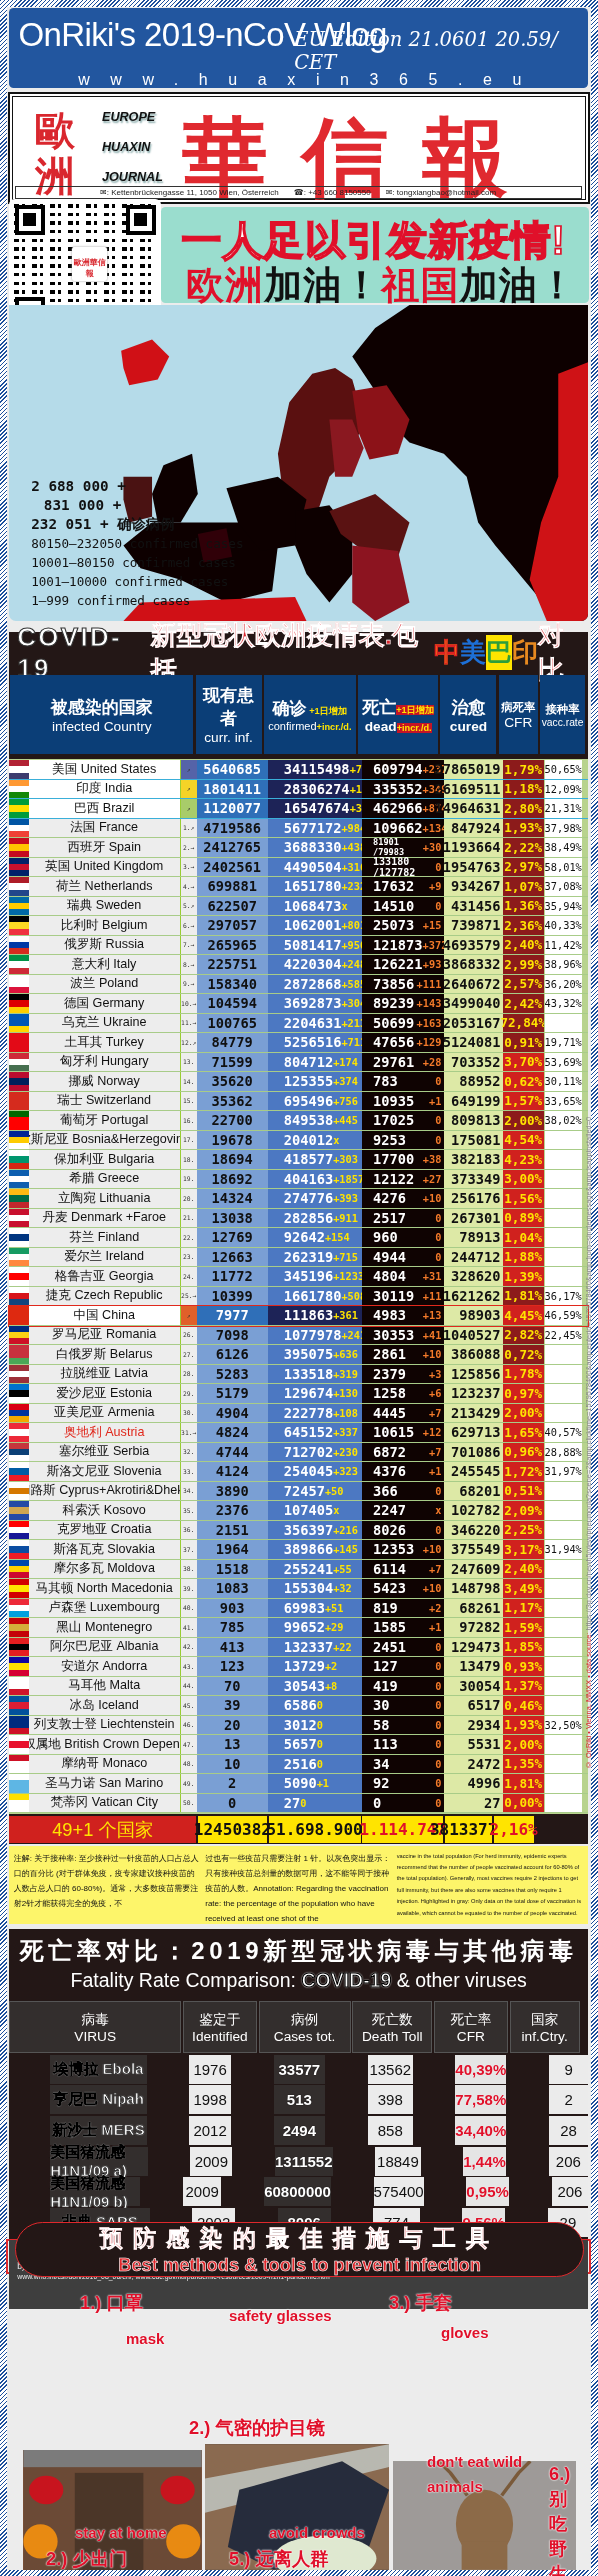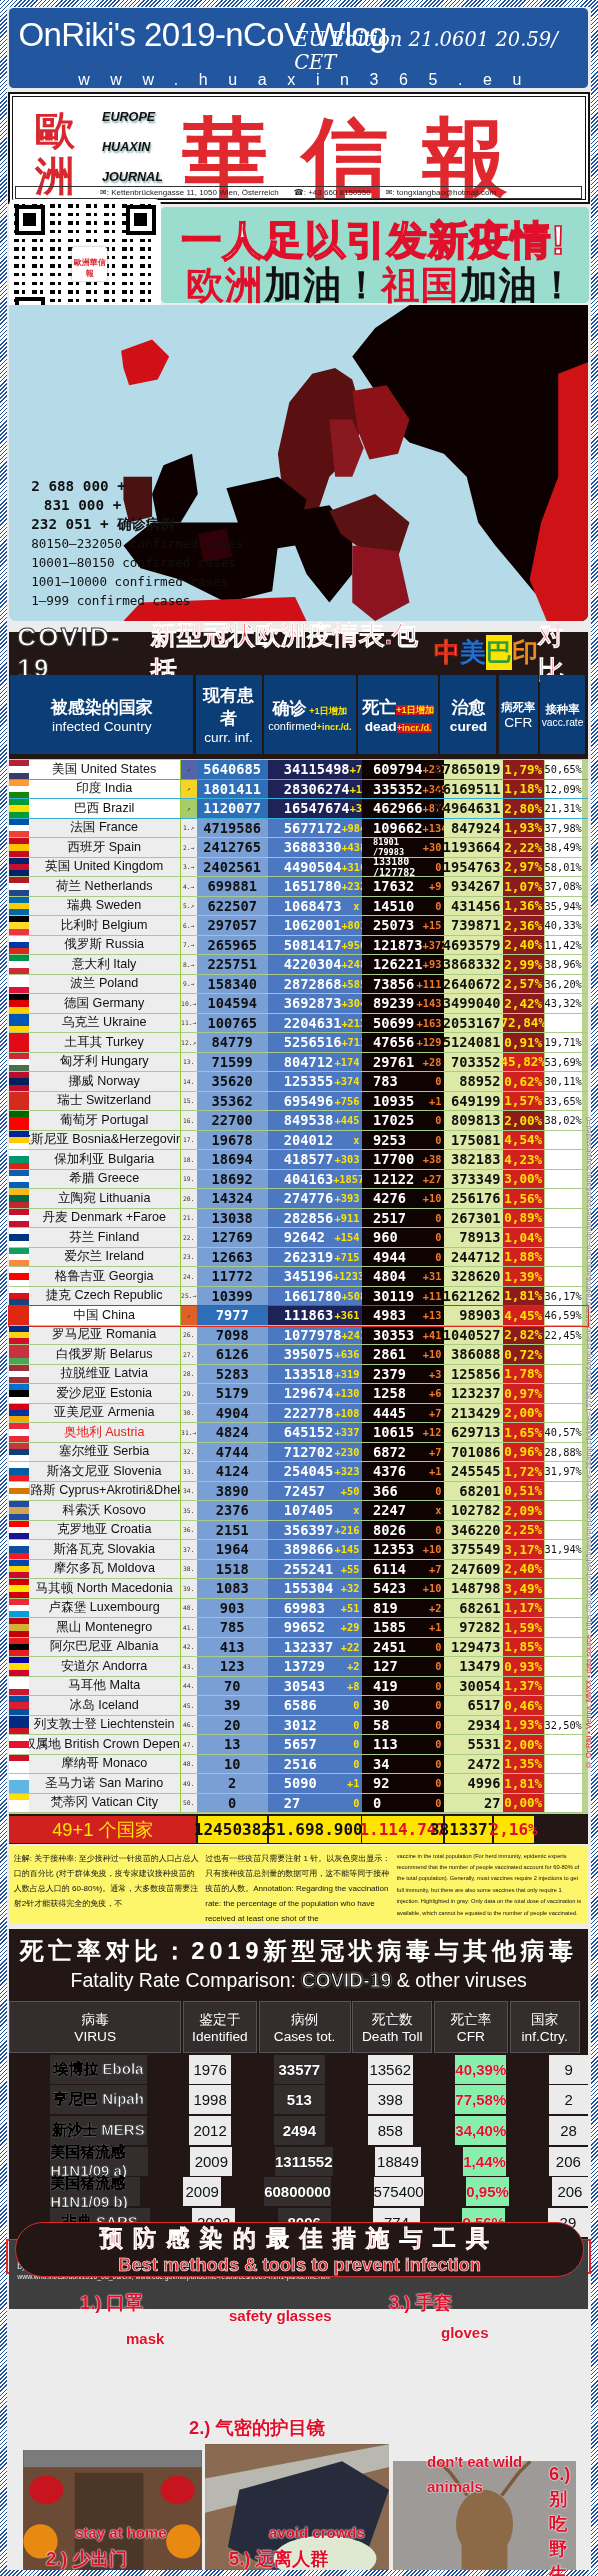--- a/index.html
+++ b/index.html
@@ -54,21 +54,21 @@
   .th .zh { font-size: 17px; font-weight: bold; }
   .th .en { font-size: 13.7px; }
   .th .inc { font-size: 9.2px; color: #ffe400; font-weight: bold; }
   .th .incr { font-size: 9.2px; color: #ffe400; background: #c41426; font-weight: bold; }
   .rows { background: #b8d38e; padding: 1.1px 0; }
   .row { display: flex; height: 19.5px; margin-bottom: 0px; border-bottom: 1.7px solid #a8cc88; font-family: "DejaVu Sans Mono", "Liberation Mono", monospace; }
   .c-flag { width: 19.5px; background: #fff; position: relative; }
   .c-name { width: 151px; background: #ededed; display: flex; align-items: center; justify-content: center; font-size: 12.6px; color: #111; font-family: "Liberation Sans", sans-serif; white-space: nowrap; overflow: hidden; }
   .c-rank { width: 17px; background: #ededed; font-size: 6.3px; color: #333; display: flex; align-items: center; justify-content: center; border-left: 0.6px solid #9c3; }
   .c-cur { width: 71px; background: #7a9fd4; color: #111; font-size: 13.7px; font-weight: bold; display: flex; align-items: center; justify-content: center; }
-  .c-conf { width: 94px; background: #4c78c2; color: #fff; font-size: 13.7px; font-weight: bold; display: flex; align-items: center; justify-content: space-between; padding: 0 2.3px 0 16px; }
+  .c-conf { width: 94px; background: #4c78c2; color: #fff; font-size: 13.7px; font-weight: bold; display: flex; align-items: center; padding: 0 2.3px 0 16px; }
   .c-conf .inc { color: #ffe400; font-size: 10.3px; }
   .c-dead { width: 82px; background: #0f0302; color: #fff; font-size: 13.7px; font-weight: bold; display: flex; align-items: center; justify-content: space-between; padding: 0 2.3px 0 11.4px; }
   .c-dead .inc { color: #f37a2a; font-size: 10.3px; }
   .c-cure { width: 59px; background: #dde9a6; color: #111; font-size: 13.7px; font-weight: bold; display: flex; align-items: center; justify-content: flex-end; padding-right: 2.3px; }
   .c-cfr { width: 41px; background: #d0211e; color: #ffe400; font-size: 12.6px; font-weight: bold; display: flex; align-items: center; justify-content: center; }
   .c-cfr.darkred { background: #8c1b1b; }
   .c-vac { width: 38px; background: #fff; color: #111; font-size: 10.3px; display: flex; align-items: center; justify-content: center; border-left: 1.1px solid #b8d38e; }
   .row.top3 .c-cur { background: #2f6fb8; color: #fff; }
   .row.top3 .c-conf { background: #1d2357; }
   .row.top3 .c-name { background: #fff; }
@@ -92,21 +92,21 @@
   .cmp-sub b { -webkit-text-stroke: 1.1px #000; text-shadow: 0 0 1.7px #fff, 0 0 1.7px #fff; color: #fff; }
   .cmp-table { position: absolute; left: 0; top: 72px; width: 579px; }
   .cmp-head { display: flex; gap: 1.7px; height: 52px; }
   .cmp-head div { background: #332e2d; color: #fff; text-align: center; font-size: 13.7px; display: flex; flex-direction: column; justify-content: center; border: 0.6px solid #555; }
   .cmp-row { display: flex; gap: 1.7px; height: 29px; margin-top: 1.7px; }
   .cmp-row > div { display: flex; align-items: center; justify-content: center; font-size: 15px; margin-left: 41px; }
   .cv { width: 172px; background: #332e2d; color: #fff; font-weight: bold; -webkit-text-stroke: 0.6px #000; text-shadow: 0 0 1.1px #fff; }
   .cy { width: 74px; background: #ebebeb; color: #111; }
   .cc { width: 92px; background: #332e2d; color: #fff; font-weight: bold; text-shadow: 0 0 1.1px #000; }
   .cd { width: 80px; background: #ebebeb; color: #111; }
-  .cr { width: 74px; background: #86efac; color: #e0102a; font-weight: bold; text-shadow: 0 0 1.1px #fff; }
+  .cr { width: 74px; background: #e5e5e5; color: #e0102a; font-weight: bold; text-shadow: 0 0 1.1px #fff; }
   .ck { width: 70px; background: #ebebeb; color: #111; }
   .cmp-row.covid { outline: 2.9px solid #e0282c; outline-offset: 1.1px; margin-top: 4.6px; }
   .cmp-foot { position: absolute; left: 0; top: 311px; width: 579px; padding: 5.7px 8px; color: #eee; font-size: 8.6px; background: #3e3e3e; height: 69px; }
   .cmp-foot .s { font-size: 6.9px; }
   .prev { position: absolute; left: 15px; top: 2222px; width: 569px; height: 55px; background: #231716; border-radius: 27.5px; border: 1.7px solid #e0282c; text-align: center; }
   .prev .zh { color: #e0282c; font-size: 23px; font-weight: bold; letter-spacing: 10.3px; -webkit-text-stroke: 0.6px #fff; }
   .prev .en { color: #e0282c; font-size: 18.3px; font-weight: bold; -webkit-text-stroke: 0.6px #fff; }
   .pics { position: absolute; left: 23px; top: 2284px; width: 553px; height: 286px; }
   .pic { position: absolute; background: #fff; overflow: hidden; }
   .lbl { position: absolute; color: #e0102a; font-weight: bold; text-shadow: 0 0 1.7px #fff, 0 0 1.7px #fff; font-size: 15px; }
@@ -483,21 +483,21 @@
         <div class="c-cur">71599</div>
         <div class="c-conf">
           <span>804712</span>
           <span class="inc">+174</span>
         </div>
         <div class="c-dead">
           <span>29761</span>
           <span class="inc">+28</span>
         </div>
         <div class="c-cure">703352</div>
-        <div class="c-cfr">45,82%</div>
+        <div class="c-cfr">3,70%</div>
         <div class="c-vac">53,69%</div>
       </div>
       <div class="row">
         <div class="c-flag" style="background:linear-gradient(180deg,#ba0c2f 0 33%,#00205b 33% 66%,#ba0c2f 66%)"></div>
         <div class="c-name">挪威 Norway</div>
         <div class="c-rank" style="background:#ededed">14.</div>
         <div class="c-cur">35620</div>
         <div class="c-conf">
           <span>125355</span>
           <span class="inc">+374</span>

